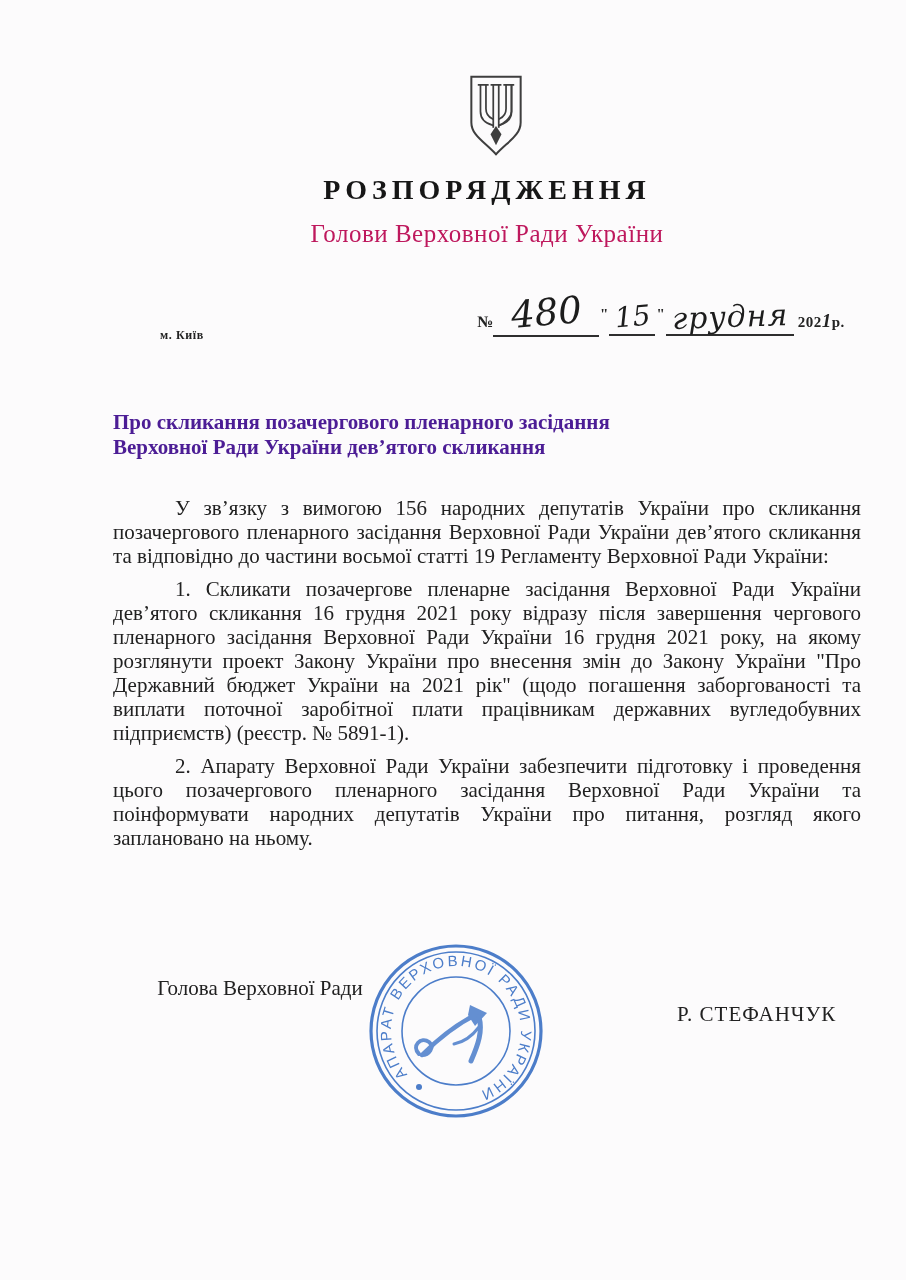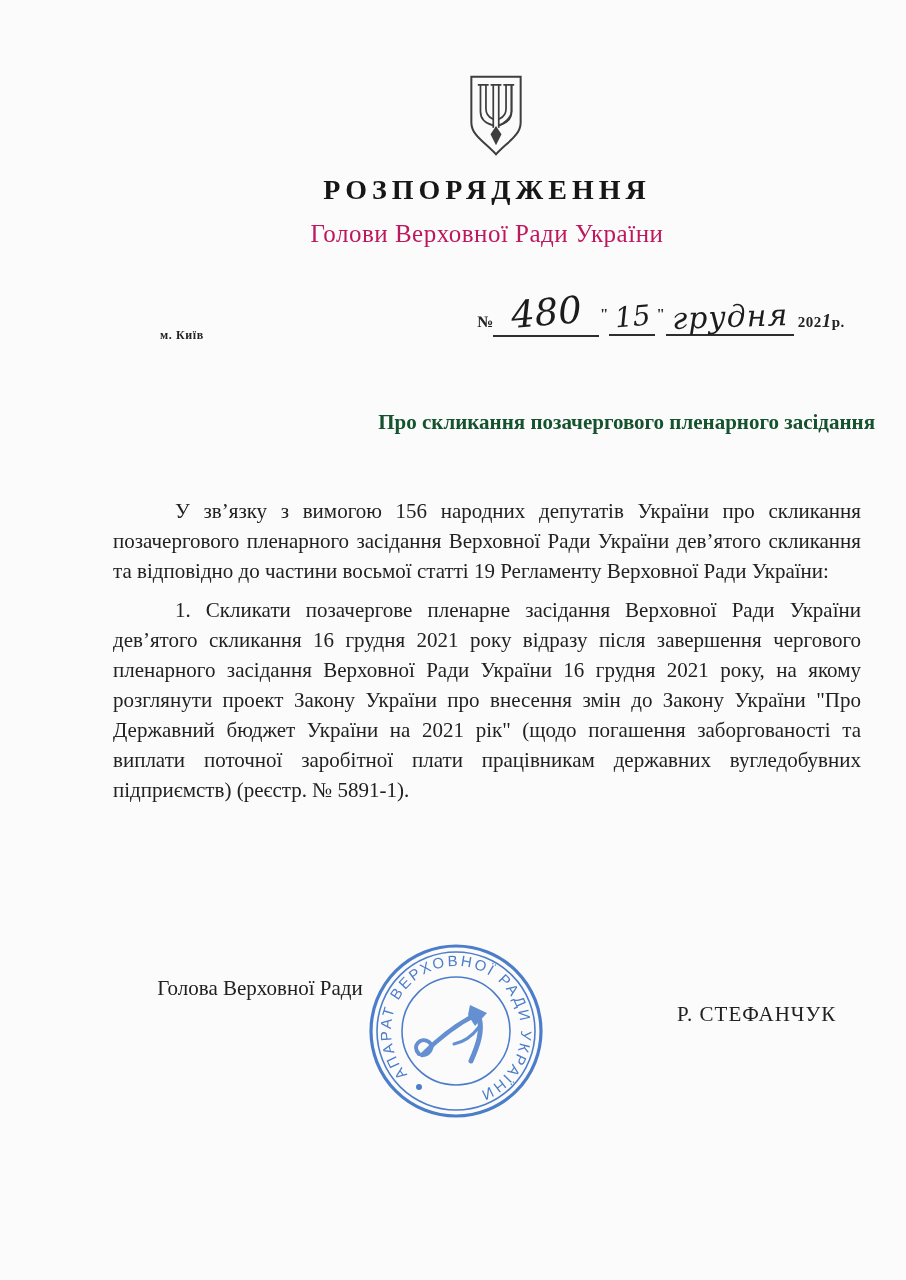--- a/index.html
+++ b/index.html
@@ -33,26 +33,26 @@
   .w128 { width:128px; }
   .q { font-size:15px; font-weight:bold; position:relative; top:22px; margin:0 1px; }
   .hand { font-family:"DejaVu Serif",serif; font-style:italic; color:#1c1c1c; }
   .h480 { font-size:37px; top:-4px; transform:rotate(-5deg); }
   .h15  { font-size:28px; top:-3px; transform:rotate(-5deg); }
   .hmonth { font-size:30px; top:-2px; letter-spacing:1px; transform:rotate(-2deg); }
   .year { font-size:15px; font-weight:bold; position:relative; top:30px; margin-left:4px; letter-spacing:0.5px;margin-top:13px; }
   .y1 { font-style:italic; font-size:19px; }
 
   
-  .subject { position:absolute; left:127px; top:410px; width:748px; text-align:right;
-             font-size:21px; font-weight:bold; line-height:25px; color:#14532d; }
+  .subject { position:absolute; left:113px; top:410px; width:748px; text-align:left;
+             font-size:21px; font-weight:bold; line-height:25px; color:#4c1d95; }
 
   
   .bodytext { position:absolute; left:113px; top:496px; width:748px;
-              font-size:21px; line-height:30px; text-align:justify; color:#212121; }
+              font-size:21px; line-height:24px; text-align:justify; color:#212121; }
   .bodytext p { margin:0 0 9px 0; text-indent:62px; }
 
   
   .sig-row { position:absolute; left:2px; top:975px; width:906px; height:140px; }
   .sig-title { position:absolute; left:148px; top:0; width:220px; text-align:center;
                font-size:21px; line-height:27px; color:#212121; }
   .sig-name { position:absolute; left:675px; top:27px; font-size:21px; letter-spacing:1px; color:#212121;text-align:right; }
 
   
   .stamp { position:absolute; left:366px; top:941px; width:180px; height:180px; opacity:0.93; }
@@ -83,25 +83,27 @@
   <div class="center-col doc-title">РОЗПОРЯДЖЕННЯ</div>
   <div class="center-col doc-subtitle">Голови Верховної Ради України</div>
 
   <div class="meta-row">
     <span class="city">м. Київ</span>
     <span class="num-group"><span class="no-sign">№</span><span class="blank w108"><span class="hand h480">480</span></span><span class="q">"</span><span class="blank w46"><span class="hand h15">15</span></span><span class="q">"</span><span class="blank w128"><span class="hand hmonth">грудня</span></span><span class="year"><span>202</span><span class="y1">1</span><span>р.</span></span></span>
   </div>
 
   <div class="subject">
     <div>Про скликання позачергового пленарного засідання</div>
+    <div>Верховної Ради України дев’ятого скликання</div>
   </div>
 
   <div class="bodytext">
     <p>У зв’язку з вимогою 156 народних депутатів України про скликання позачергового пленарного засідання Верховної Ради України дев’ятого скликання та відповідно до частини восьмої статті 19 Регламенту Верховної Ради України:</p>
     <p>1. Скликати позачергове пленарне засідання Верховної Ради України дев’ятого скликання 16 грудня 2021 року відразу після завершення чергового пленарного засідання Верховної Ради України 16 грудня 2021 року, на якому розглянути проект Закону України про внесення змін до Закону України "Про Державний бюджет України на 2021 рік" (щодо погашення заборгованості та виплати поточної заробітної плати працівникам державних вугледобувних підприємств) (реєстр. № 5891-1).</p>
+    <p>2. Апарату Верховної Ради України забезпечити підготовку і проведення цього позачергового пленарного засідання Верховної Ради України та поінформувати народних депутатів України про питання, розгляд якого заплановано на ньому.</p>
   </div>
 
   <div class="sig-row">
     <div class="sig-title">
       <div>Голова Верховної Ради</div>
     </div>
     <div class="sig-name">Р. СТЕФАНЧУК</div>
   </div>
 
   <div class="stamp">

